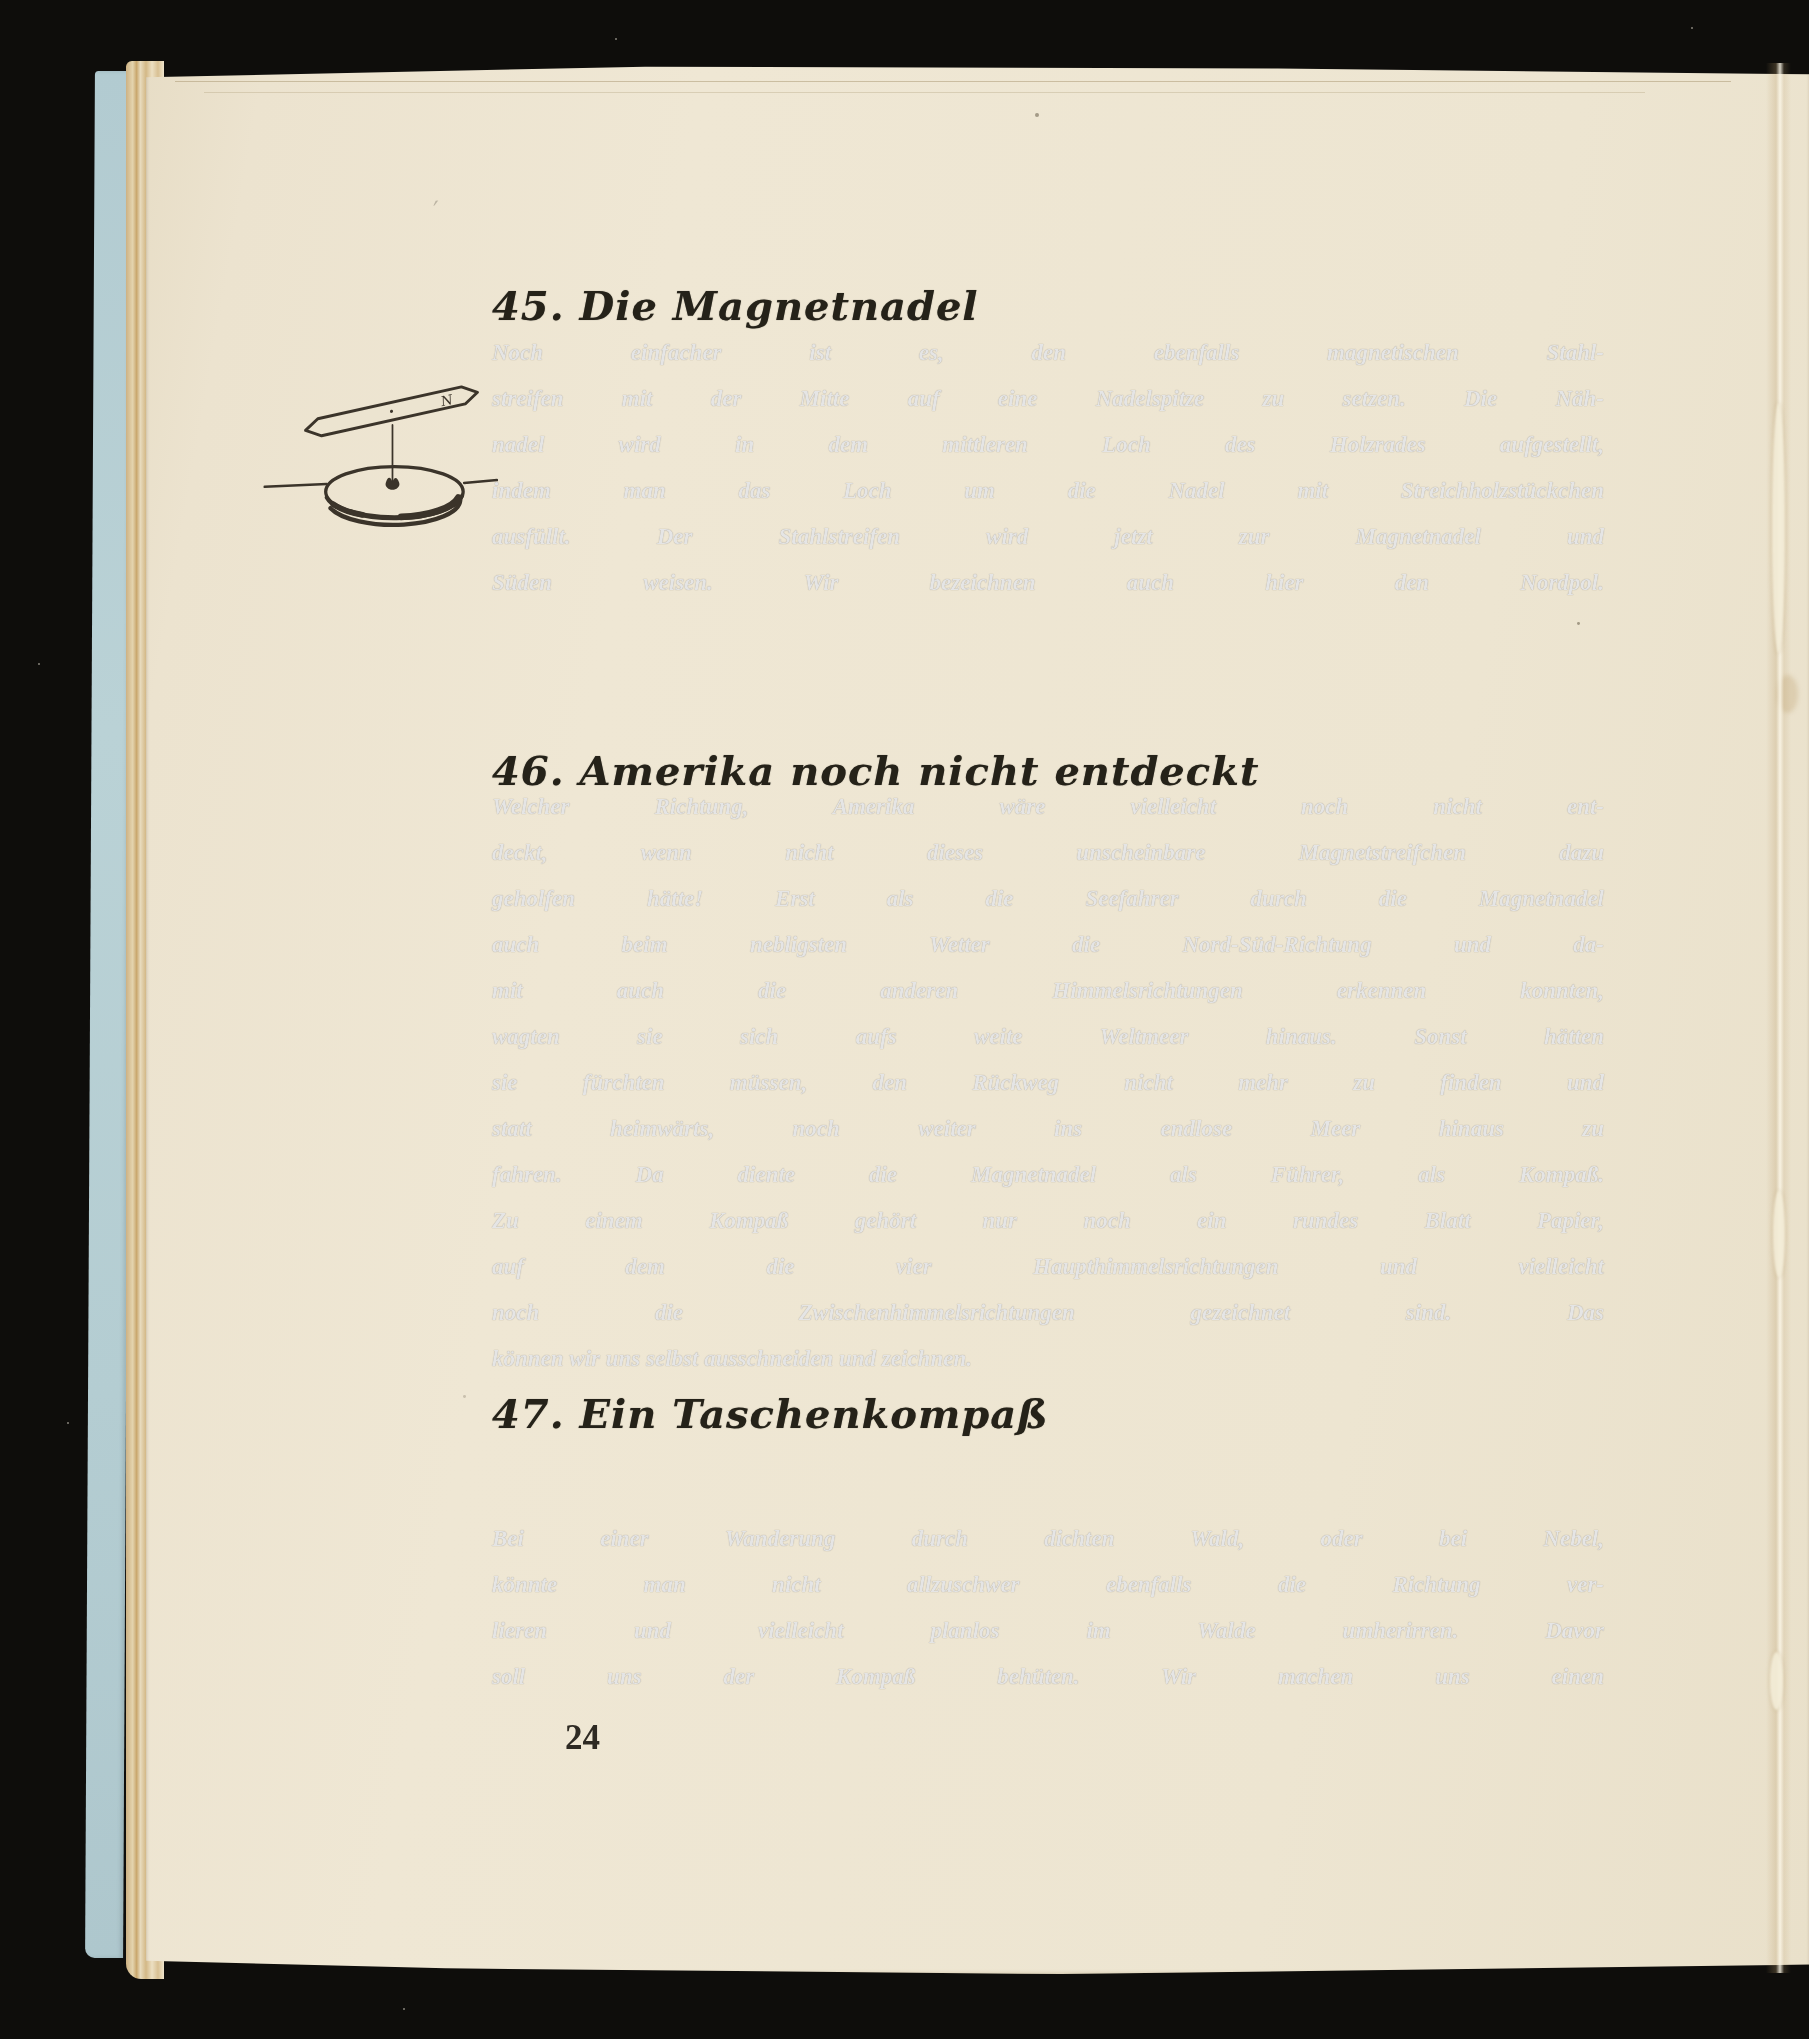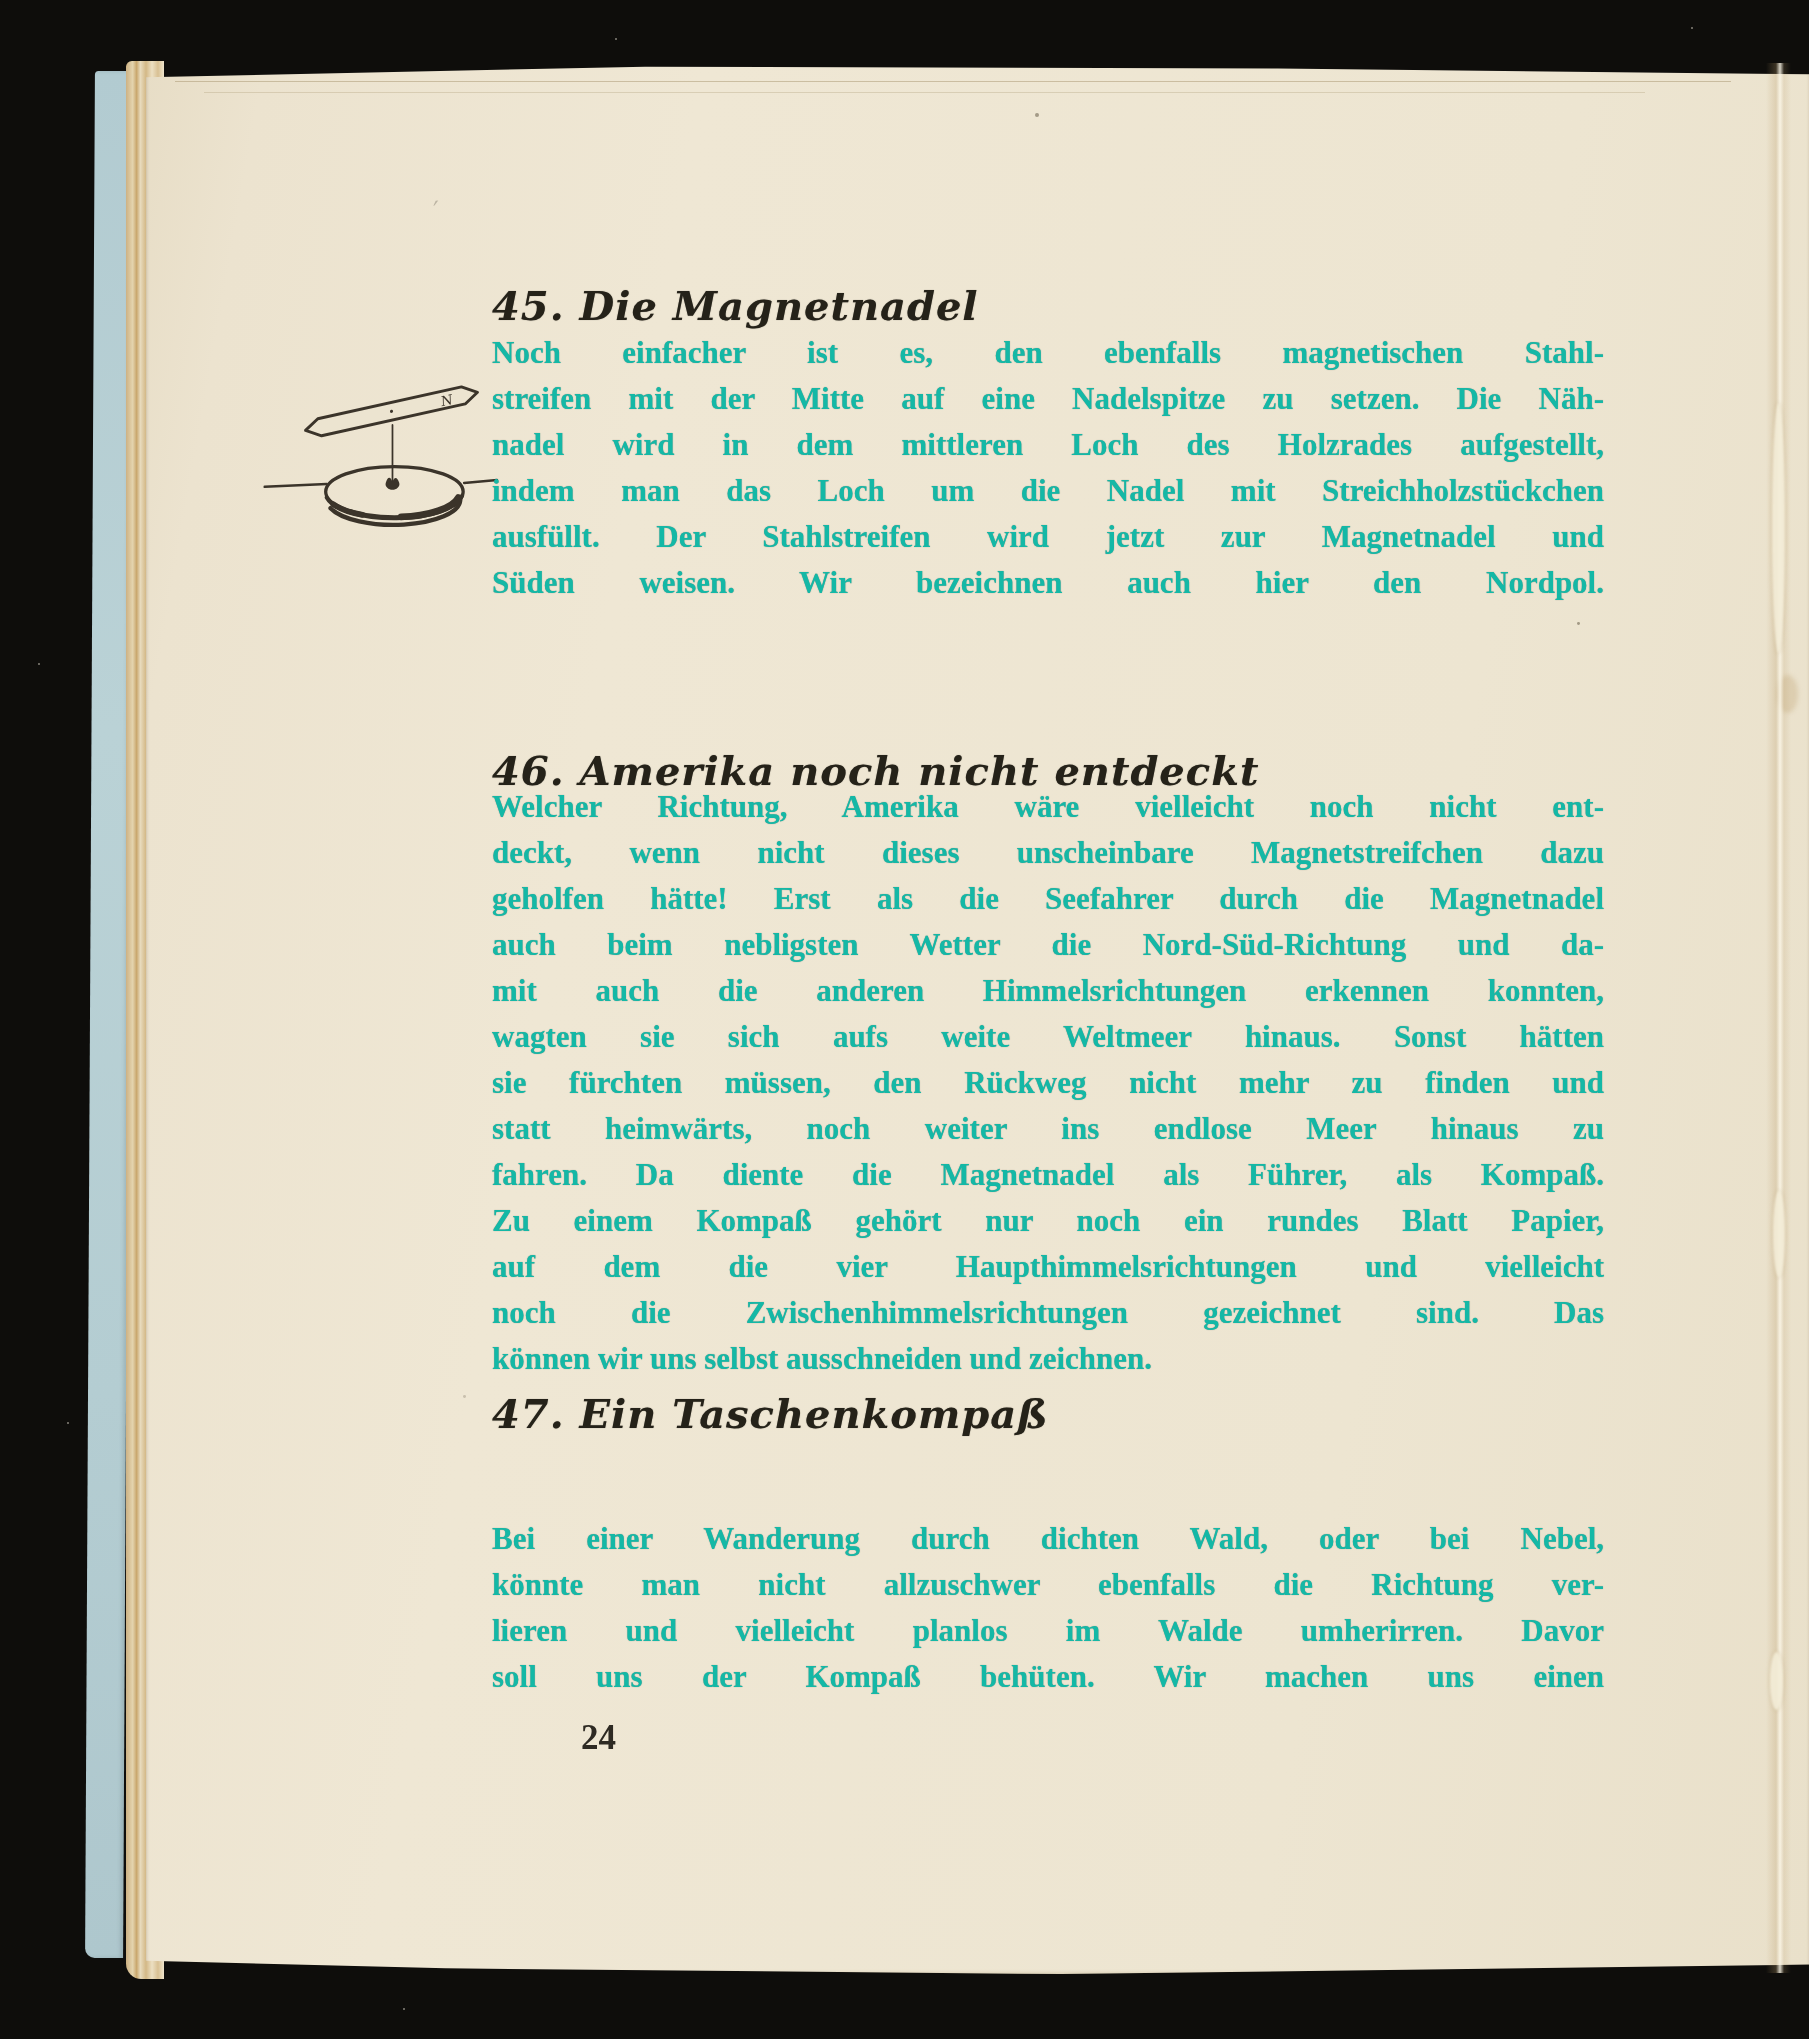--- a/index.html
+++ b/index.html
@@ -53,33 +53,34 @@
     position:absolute;left:492px;width:1112px;
     font-family:"DejaVu Serif", serif;
     font-style:italic;font-weight:700;
     font-size:40px;line-height:61px;color:#252219;
     letter-spacing:1px;
     text-shadow:0 0 1px rgba(40,36,28,.5);
   }
   .para{
     position:absolute;left:492px;width:1112px;
     font-family:"Liberation Serif", serif;
-    font-weight:700;font-size:31px;color:#14b8a6;
+    font-weight:700;font-size:23px;color:#e5e5e5;
     text-shadow:0 0 1px rgba(46,42,35,.45);
+    font-style:italic;
   }
   .tline{
     height:46px;line-height:46px;
     text-align:justify;text-align-last:justify;
     white-space:normal;
   }
   .tline-last{text-align-last:left;}
   .page-number{
     position:absolute;left:565px;top:1718px;
     font-family:"Liberation Serif", serif;
-    font-weight:700;font-size:35px;color:#2e2a23;margin-left:16px;
+    font-weight:700;font-size:35px;color:#2e2a23;
   }
   .figure{position:absolute;left:256px;top:380px;width:242px;height:175px;}
   .pencil-mark{
     position:absolute;left:434px;top:196px;
     font-family:"DejaVu Serif", serif;font-style:italic;
     font-size:25px;color:rgba(95,90,78,.35);transform:rotate(-8deg);
   }
 </style>
 </head>
 <body>

